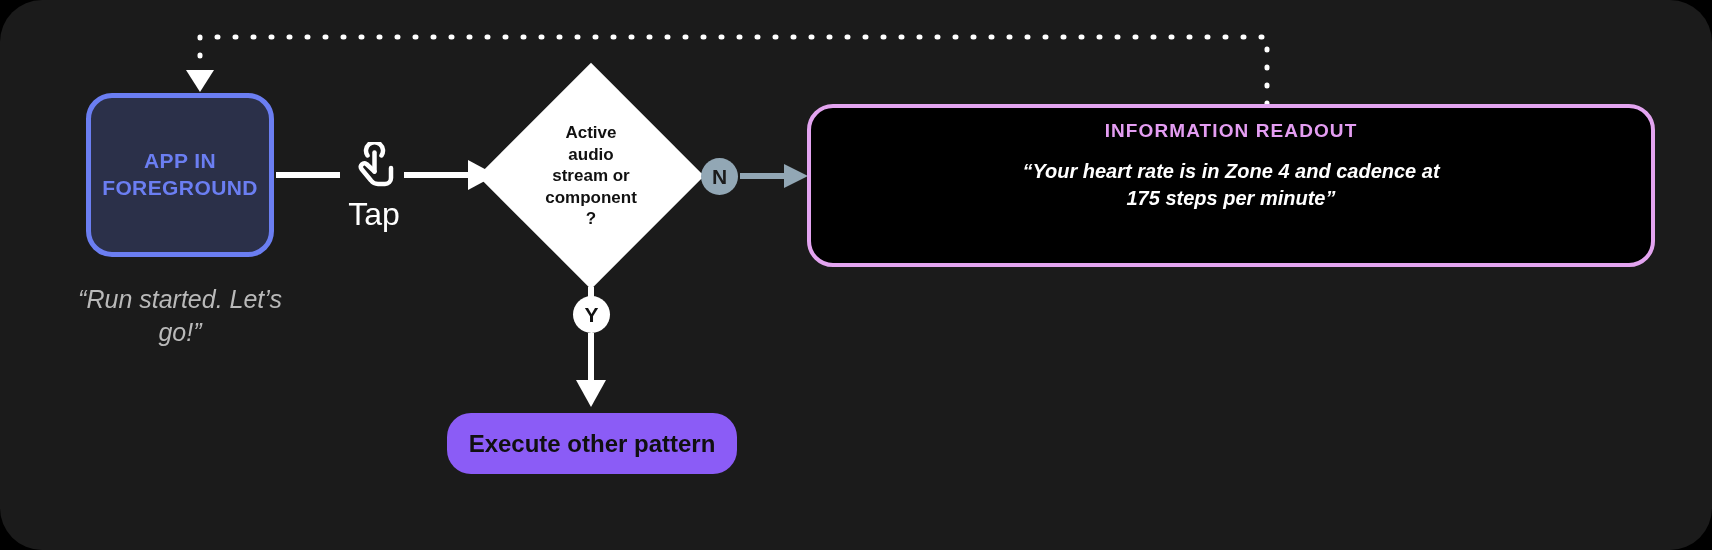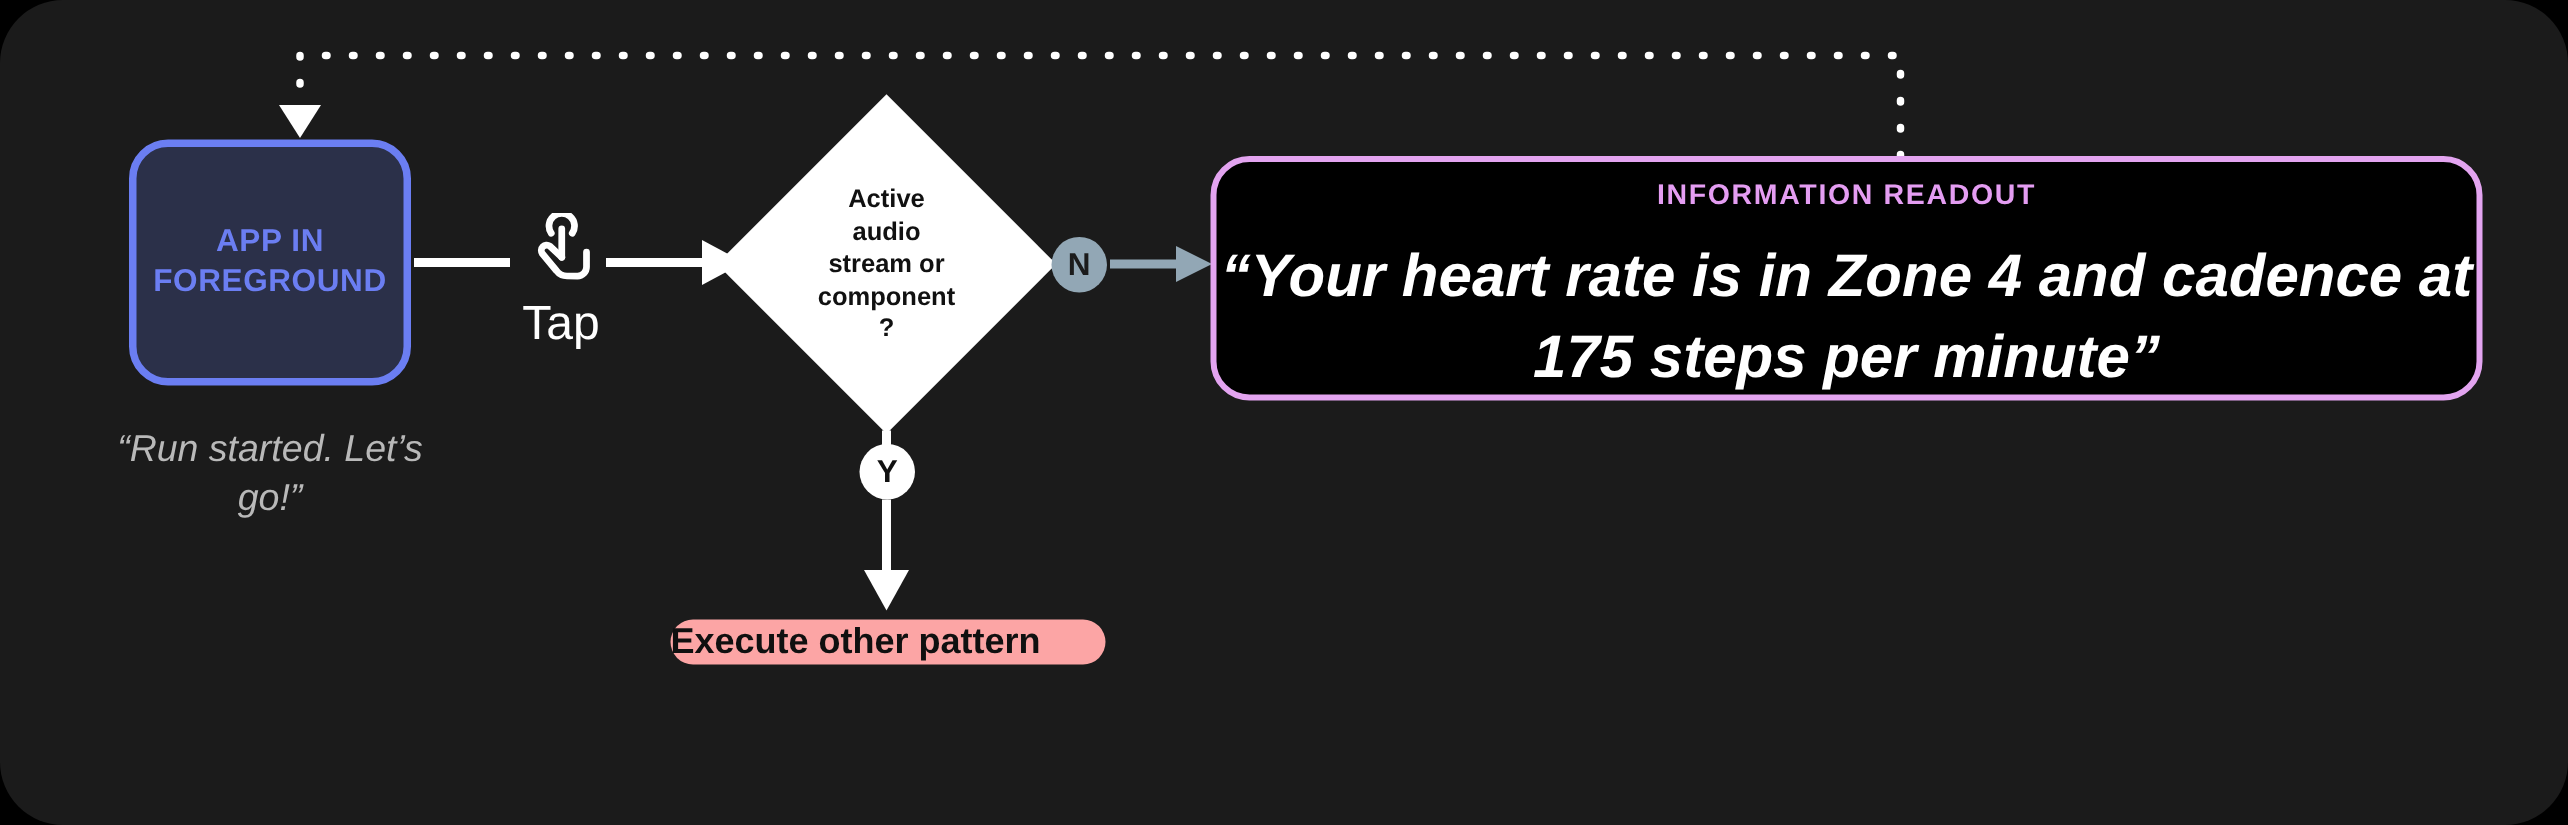--- a/index.html
+++ b/index.html
@@ -149,39 +149,39 @@
   }
   #readout .readout-title {
     color: #e49df2;
     font-size: 19px;
     font-weight: bold;
     letter-spacing: 1.1px;
   }
   #readout .readout-body {
     margin-top: 16px;
     color: #ffffff;
-    font-size: 40px;
+    font-size: 20px;
     font-weight: bold;
     font-style: italic;
     text-align: center;
     line-height: 1.34;
     white-space: pre-line;
   }
 
   
   #execute-pill {
     left: 447px;
     top: 413px;
     width: 290px;
-    height: 30px;
-    background: #fca5a5;
+    height: 61px;
+    background: #8b5cf6;
     border-radius: 24px;
     display: flex;
     align-items: center;
-    justify-content: flex-start;
+    justify-content: center;
     color: #101010;
     font-size: 24px;
     font-weight: bold;
   }
 
   
   #overlay {
     position: absolute;
     left: 0; top: 0;
     width: 1712px;

